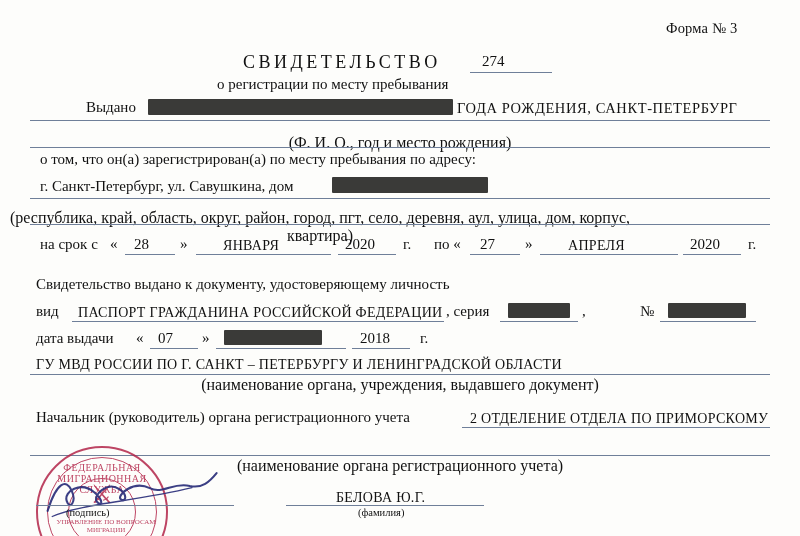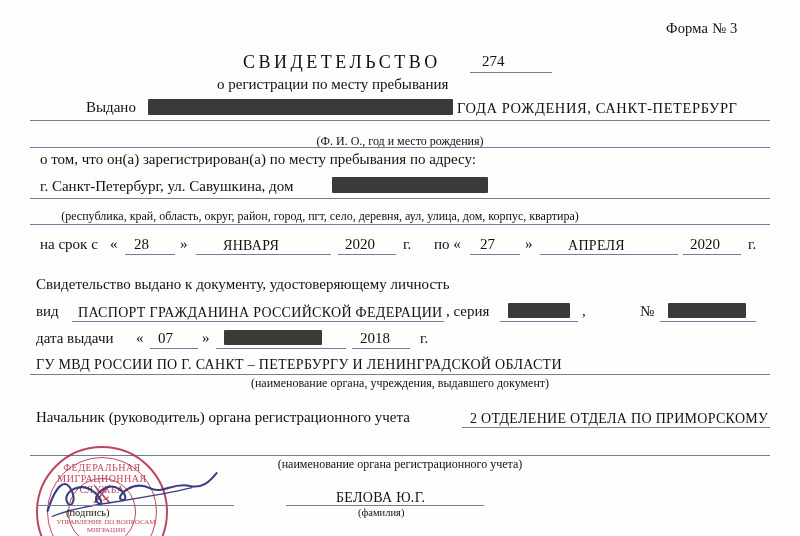--- a/index.html
+++ b/index.html
@@ -45,21 +45,21 @@
     font-size: 18px;
     letter-spacing: 3.5px;
   }
   .title-sub {
     font-size: 15px;
   }
   .lbl {
     font-size: 15px;
   }
   .small-center {
-    font-size: 12px;
+    font-size: 16px;
     text-align: center;
     width: 100%;
     left: 0;
     white-space: normal;
   }
   .small-center span { display: inline-block; }
   .caps {
     font-size: 14px;
     letter-spacing: 0.3px;
   }

